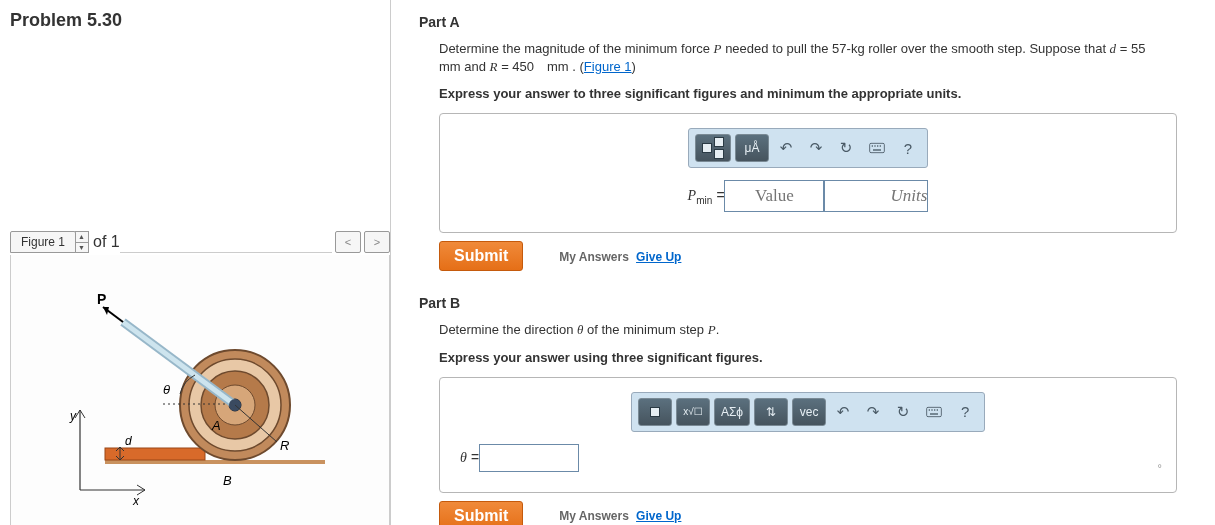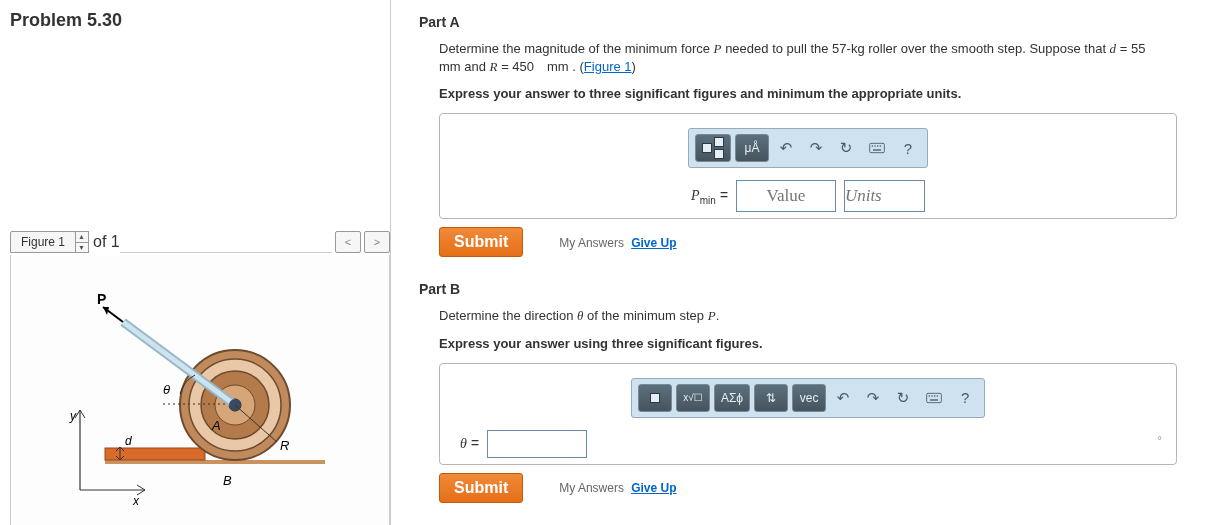--- a/index.html
+++ b/index.html
@@ -15,38 +15,38 @@
   .fig-spinner div:first-child { border-bottom: 1px solid #999; }
   .fig-of { font-size: 16px; margin-right: auto; }
   .fig-nav-spacer { flex: 1; border-bottom: 1px solid #ccc; height: 22px; }
   .fig-navbtn { width: 26px; height: 22px; border: 1px solid #999; background: #f6f6f6; color: #888; font-size: 11px; cursor: pointer; margin-left: 3px; border-radius: 2px; }
   .figure-box { border: 1px solid #ccc; border-top: none; height: 300px; padding: 14px; background: #fdfdfd; display: flex; align-items: center; justify-content: center; }
   .figure-svg { width: 310px; height: 230px; }
   .part-title { font-size: 14px; font-weight: bold; margin: 4px 0 10px; }
   .part-desc { font-size: 13px; line-height: 1.4; margin: 0 20px 10px 20px; }
   .part-desc .link { color: #0066cc; text-decoration: underline; cursor: pointer; }
   .part-instr { font-size: 13px; font-weight: bold; margin: 0 20px 12px 20px; }
-  .answer-box { border: 1px solid #b6b6b6; border-radius: 4px; margin: 0 20px 8px 20px; padding: 14px 16px 6px 16px; background: #fff; position: relative; }
+  .answer-box { border: 1px solid #b6b6b6; border-radius: 4px; margin: 0 20px 8px 20px; padding: 14px 16px 20px 16px; background: #fff; position: relative; }
   .toolbar { display: flex; align-items: center; gap: 4px; background: #cfe2f0; border: 1px solid #9ab; border-radius: 3px; padding: 5px 6px; width: max-content; margin: 0 auto 12px; }
   .tb-btn { min-width: 34px; height: 28px; border: 1px solid #7a8a95; background: linear-gradient(#5b707e,#46545e); color: #e6eef3; font-size: 12px; border-radius: 3px; cursor: pointer; display: inline-flex; align-items: center; justify-content: center; padding: 0 6px; }
   .tb-btn.light { background: transparent; border: none; color: #4a5a66; font-size: 15px; min-width: 26px; }
   .tb-btn.light svg { width: 16px; height: 14px; }
   .tb-frac { display: inline-flex; gap: 2px; align-items: center; }
   .tb-frac .blk { width: 10px; height: 10px; background: #e6eef3; border: 1px solid #2a3a44; }
   .tb-frac .col { display: flex; flex-direction: column; gap: 2px; }
-  .answer-line { display: flex; align-items: center; justify-content: center; gap: 8px; }
+  .answer-line { display: flex; align-items: center; justify-content: center; }
   .lbl { font-size: 14px; font-style: italic; }
   .sub { font-size: 10px; vertical-align: sub; font-style: normal; }
   .val-input { width: 100px; height: 32px; border: 1px solid #6b8aa8; text-align: center; font-size: 17px; color: #777; font-family: Georgia, serif; }
-  .unit-input { width: 81px; height: 32px; border: 1px solid #6b8aa8; text-align: left; font-style: italic; font-size: 17px; color: #777; font-family: Georgia, serif; }
+  .unit-input { width: 104px; height: 32px; border: 1px solid #6b8aa8; text-align: right; font-style: italic; font-size: 17px; color: #777; font-family: Georgia, serif; }
   .plain-input { width: 100px; height: 28px; border: 1px solid #6b8aa8; }
   .deg-mark { position: absolute; right: 14px; bottom: 18px; font-size: 11px; color: #999; }
   .action-row { display: flex; align-items: center; gap: 36px; margin: 0 20px 24px 20px; }
   .submit-btn { background: linear-gradient(#f08a3a,#e56f17); color: #fff; border: 1px solid #c55a0c; font-weight: bold; font-size: 16px; padding: 5px 14px; border-radius: 3px; cursor: pointer; }
-  .my-answers { font-size: 12px; font-weight: normal; color: #666; }
+  .my-answers { font-size: 12px; font-weight: bold; color: #666; }
   .giveup { font-size: 12px; font-weight: bold; color: #0066cc; text-decoration: underline; cursor: pointer; }
   .ital { font-style: italic; font-family: Georgia, serif; }
 </style>
 </head>
 <body>
 
 <div class="container">
 
   <div class="left-pane">
     <div class="problem-title">Problem 5.30</div>

